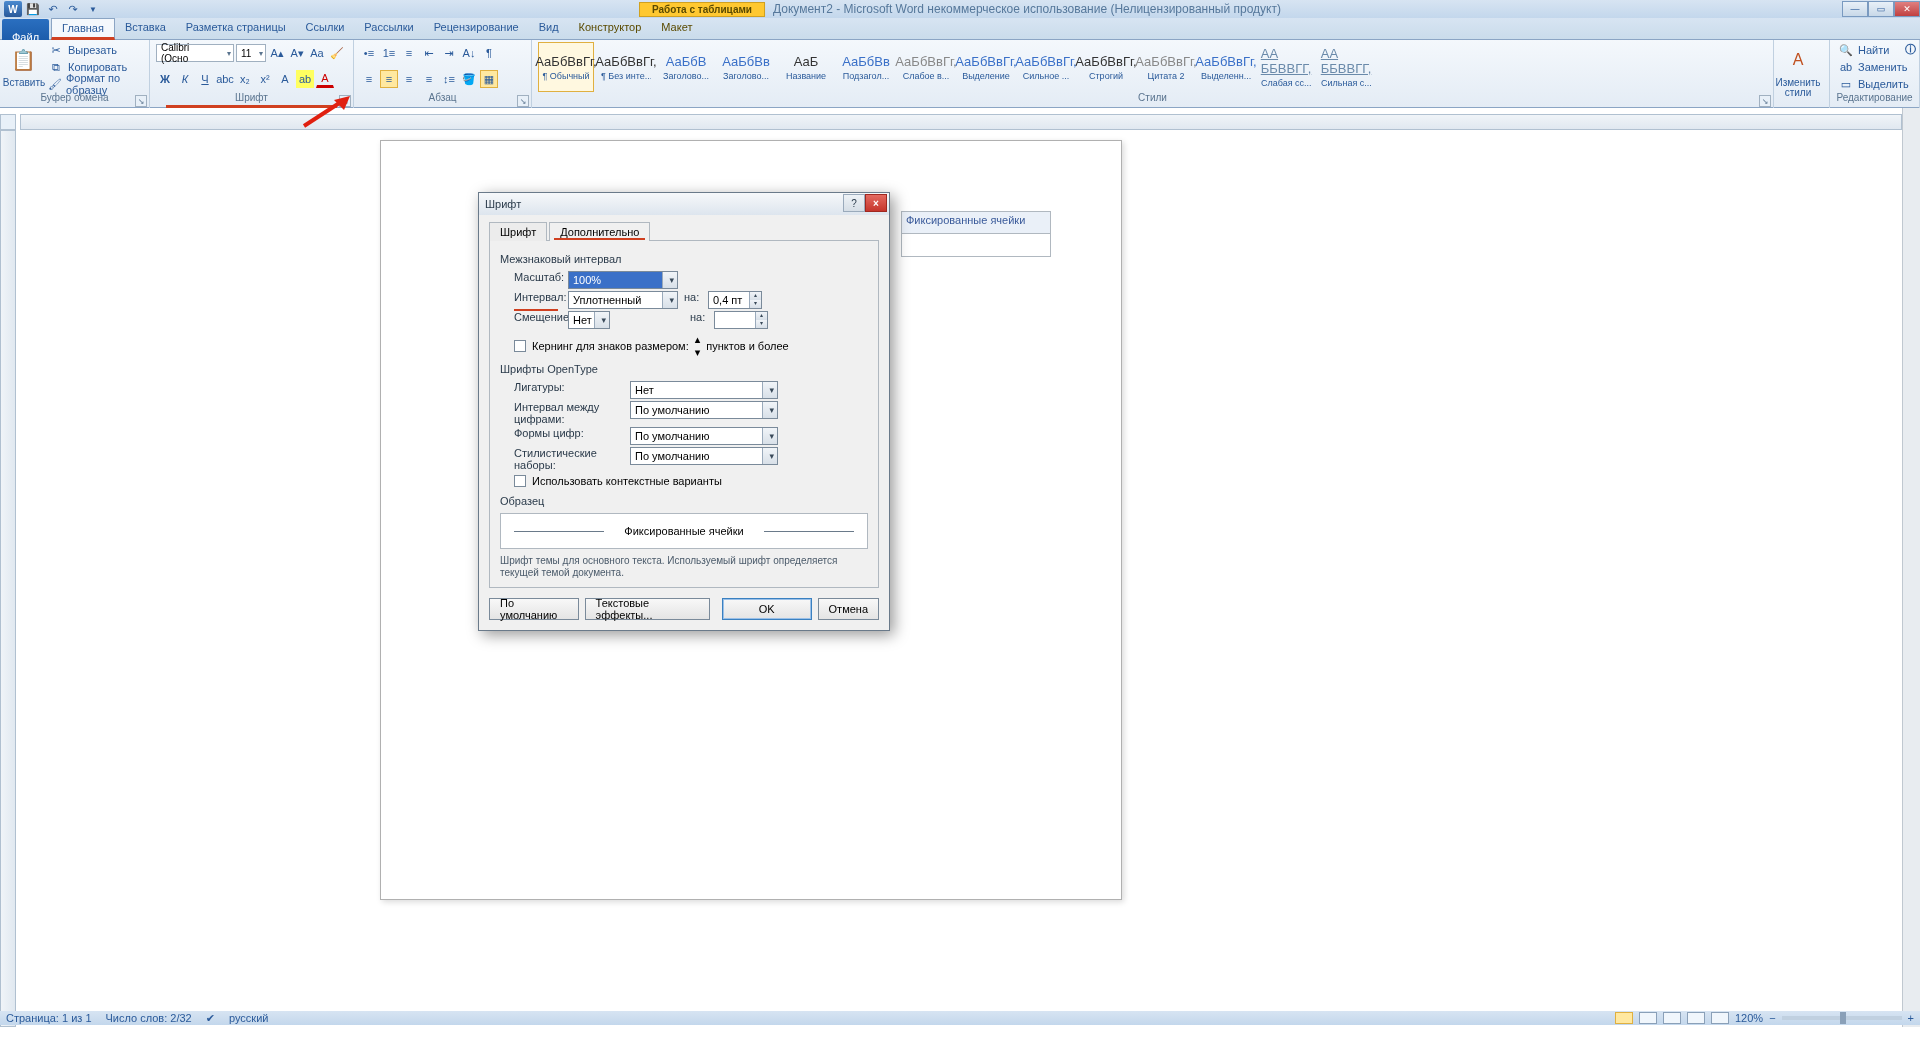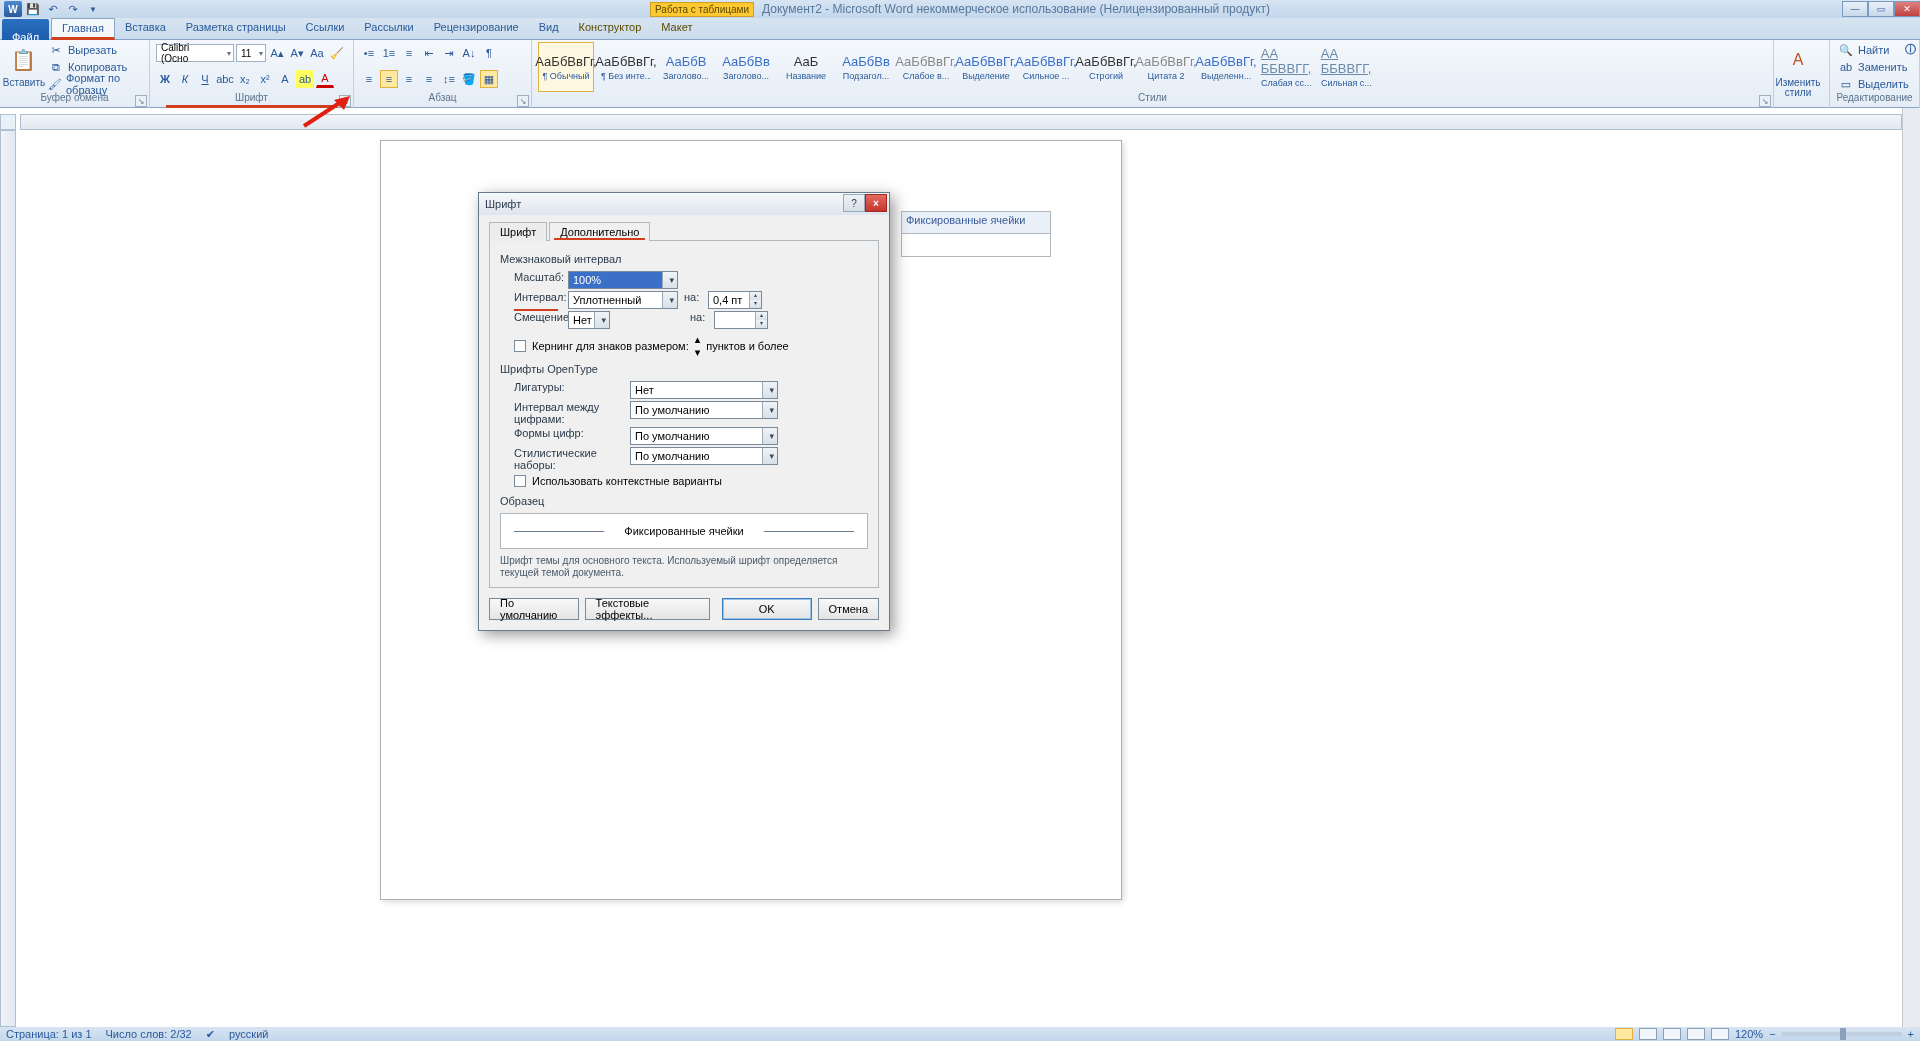--- a/index.html
+++ b/index.html
@@ -4,21 +4,21 @@
 <style>
 * { box-sizing: border-box; margin: 0; padding: 0; font-family: "Segoe UI", Tahoma, sans-serif; font-size: 11px; }
 body { background: #fff; overflow: hidden; width: 1920px; height: 1041px; position: relative; }
 
 
 .title-bar { height: 18px; background: linear-gradient(#d7e4f2, #c3d7ec); display: flex; align-items: center; position: relative; }
 .title-bar .qat { display: flex; align-items: center; gap: 2px; padding-left: 4px; }
 .qat-icon { width: 18px; height: 16px; display: flex; align-items: center; justify-content: center; color: #2a5a9a; }
 .word-icon { width: 18px; height: 16px; background: linear-gradient(#4a8ad0, #2a5a9a); border-radius: 2px; color: #fff; font-weight: bold; font-size: 10px; display: flex; align-items: center; justify-content: center; }
 .title-center { position: absolute; left: 50%; transform: translateX(-50%); display: flex; align-items: center; }
-.table-tools { background: #ffc830; color: #5a4a00; padding: 1px 4px; font-size: 10px; border: 1px solid #d0a020; margin-right: 8px; }
+.table-tools { background: #ffc830; color: #5a4a00; padding: 1px 12px; font-size: 10px; border: 1px solid #d0a020; margin-right: 8px; font-weight: bold; }
 .title-text { color: #56789b; font-size: 12px; text-align: center; }
 .win-controls { position: absolute; right: 0; display: flex; }
 .win-btn { width: 26px; height: 16px; border: 1px solid #7a9ac0; background: linear-gradient(#e8f0f8,#c8d8e8); display: flex; align-items: center; justify-content: center; font-size: 9px; color: #2a5a9a; }
 .win-btn.close { background: linear-gradient(#e08080,#c04040); color: #fff; }
 
 
 .ribbon-tabs { height: 22px; background: linear-gradient(#d7e4f2,#cadceb); display: flex; padding-left: 0; border-bottom: 1px solid #8ba5c4; }
 .ribbon-tab { padding: 3px 10px; color: #2a5a9a; cursor: default; }
 .ribbon-tab.file { background: linear-gradient(#2a6fc0,#1a5aa8); color: #fff; border-radius: 2px; margin: 1px 2px 0 2px; padding: 12px 10px; }
 .ribbon-tab.active { background: #f4f8fc; border: 1px solid #8ba5c4; border-bottom: none; border-bottom: 3px solid #d04020; margin-bottom: -1px; }
@@ -55,21 +55,21 @@
 .ruler-btn { position: absolute; top: 6px; left: 0; width: 16px; height: 16px; background: #e8f0f8; border: 1px solid #b0c0d0; }
 .page { position: absolute; left: 380px; top: 32px; width: 742px; height: 760px; background: #fff; border: 1px solid #b0b0b0; box-shadow: 2px 2px 6px rgba(0,0,0,.15); }
 .page .cell { position: absolute; right: 70px; top: 70px; width: 150px; height: 46px; border: 1px solid #b0b8c0; }
 .page .cell .t { border-bottom: 1px solid #b0b8c0; height: 22px; padding: 2px 4px; color: #3a5a9a; background: #eaf0f8; }
 .v-scroll { position: absolute; right: 0; top: 108px; width: 18px; bottom: 14px; background: #e8ecf0; border-left: 1px solid #c0c8d0; }
 
 
 .red-arrow { position: absolute; left: 300px; top: 96px; width: 50px; height: 34px; pointer-events: none; }
 
 
-.status { position: absolute; left: 0; right: 0; bottom: 0; height: 14px; background: linear-gradient(#d7e4f2,#c3d7ec); display: flex; align-items: center; padding: 0 6px; gap: 14px; color: #2a5a9a; font-size: 10px; }
+.status { position: absolute; left: 0; right: 0; bottom: 16px; height: 14px; background: linear-gradient(#d7e4f2,#c3d7ec); display: flex; align-items: center; padding: 0 6px; gap: 14px; color: #2a5a9a; font-size: 10px; }
 .status .right { margin-left: auto; display: flex; align-items: center; gap: 6px; }
 .view-btn { width: 18px; height: 12px; border: 1px solid #8aa0b8; background: #f0f6fc; }
 .view-btn.sel { background: #ffe8a0; border-color: #e0b040; }
 .zoom-slider { width: 120px; height: 4px; background: #c0d0e0; position: relative; }
 .zoom-slider .thumb { position: absolute; left: 58px; top: -4px; width: 6px; height: 12px; background: #8aa0b8; }
 
 
 .dialog { position: absolute; left: 478px; top: 192px; width: 412px; background: #f0f0f0; border: 1px solid #6a7a8a; box-shadow: 4px 4px 14px rgba(0,0,0,.4); }
 .dlg-title { height: 22px; background: linear-gradient(#f6f8fa,#dde5ee); display: flex; align-items: center; padding: 0 6px; position: relative; color: #2a3a4a; }
 .dlg-title .ctrls { position: absolute; right: 2px; top: 1px; display: flex; }

